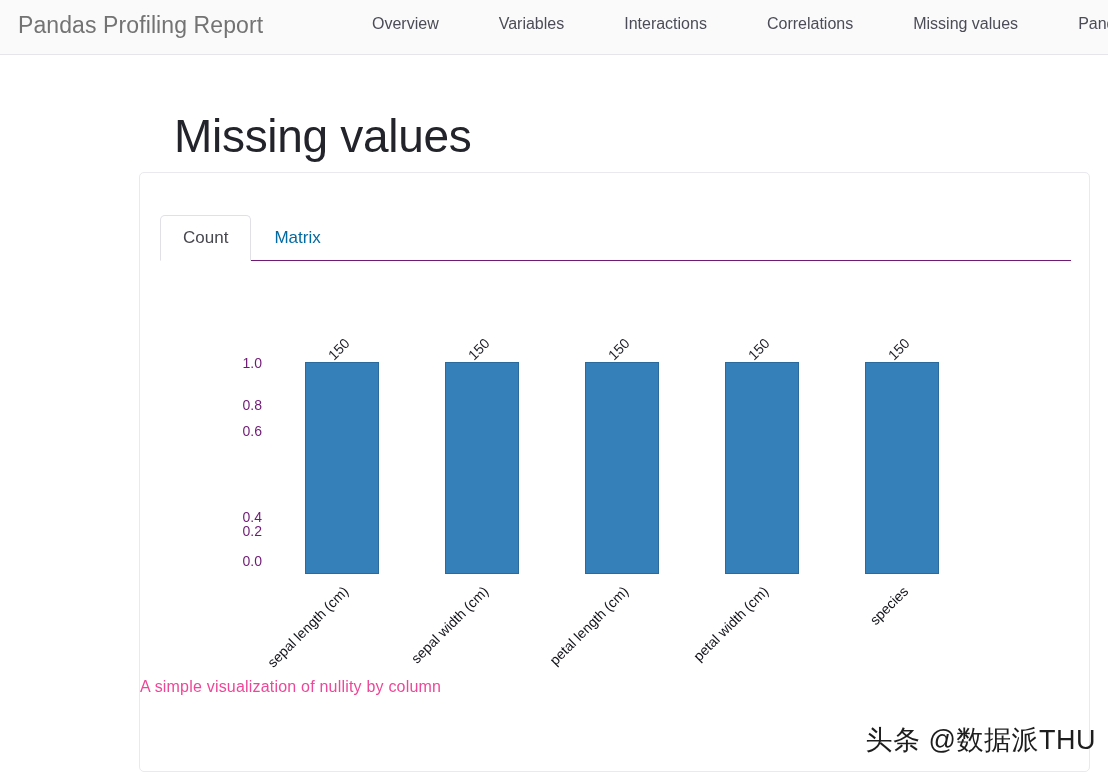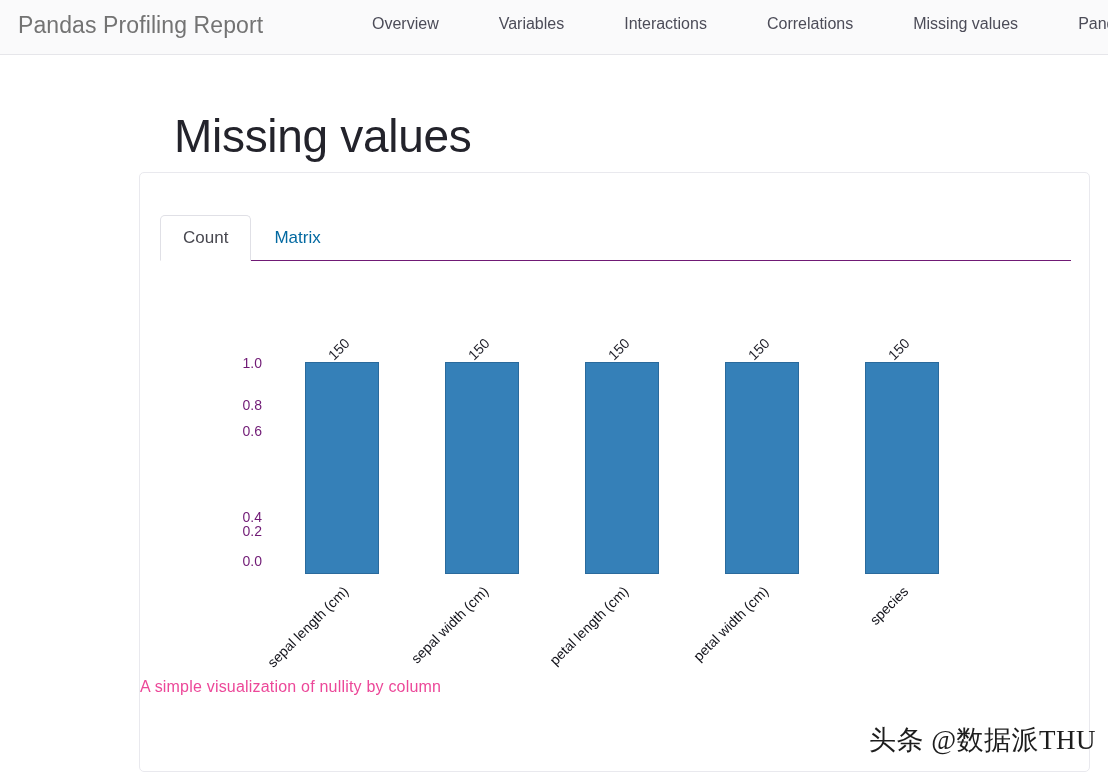--- a/index.html
+++ b/index.html
@@ -182,21 +182,21 @@
     letter-spacing: 0.2px;
   }
 
   
   #watermark {
     position: absolute;
     right: 12px;
     bottom: 14px;
     font-size: 27px;
     color: #1d1d1d;
-    font-family: Liberation Serif, serif;
+    font-family: Liberation Sans, sans-serif;
     letter-spacing: 0.5px;
     white-space: nowrap;
   }
 </style>
 </head>
 <body>
 
 <div id="navbar">
   <div id="navbar-inner">
     <div id="brand">Pandas Profiling Report</div>

